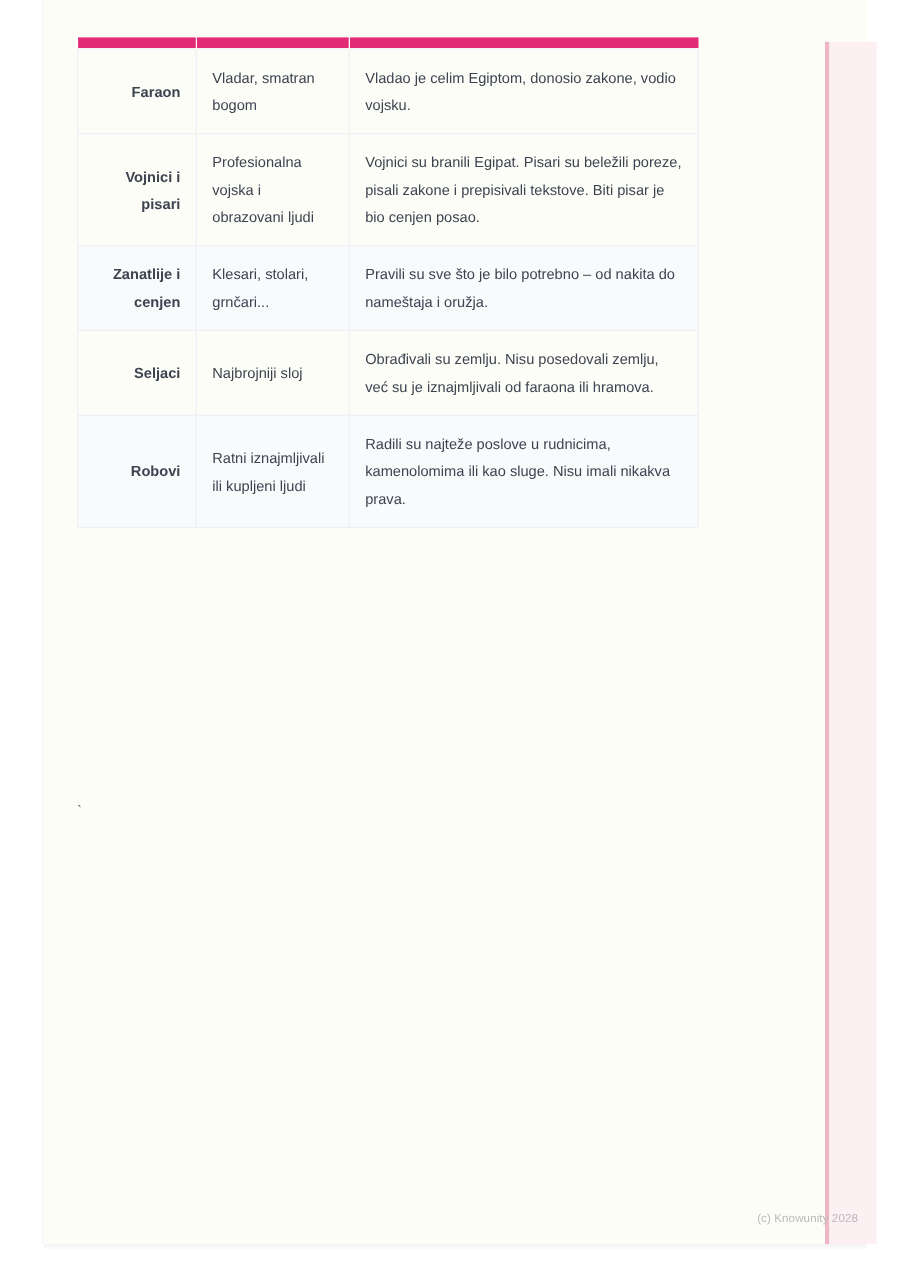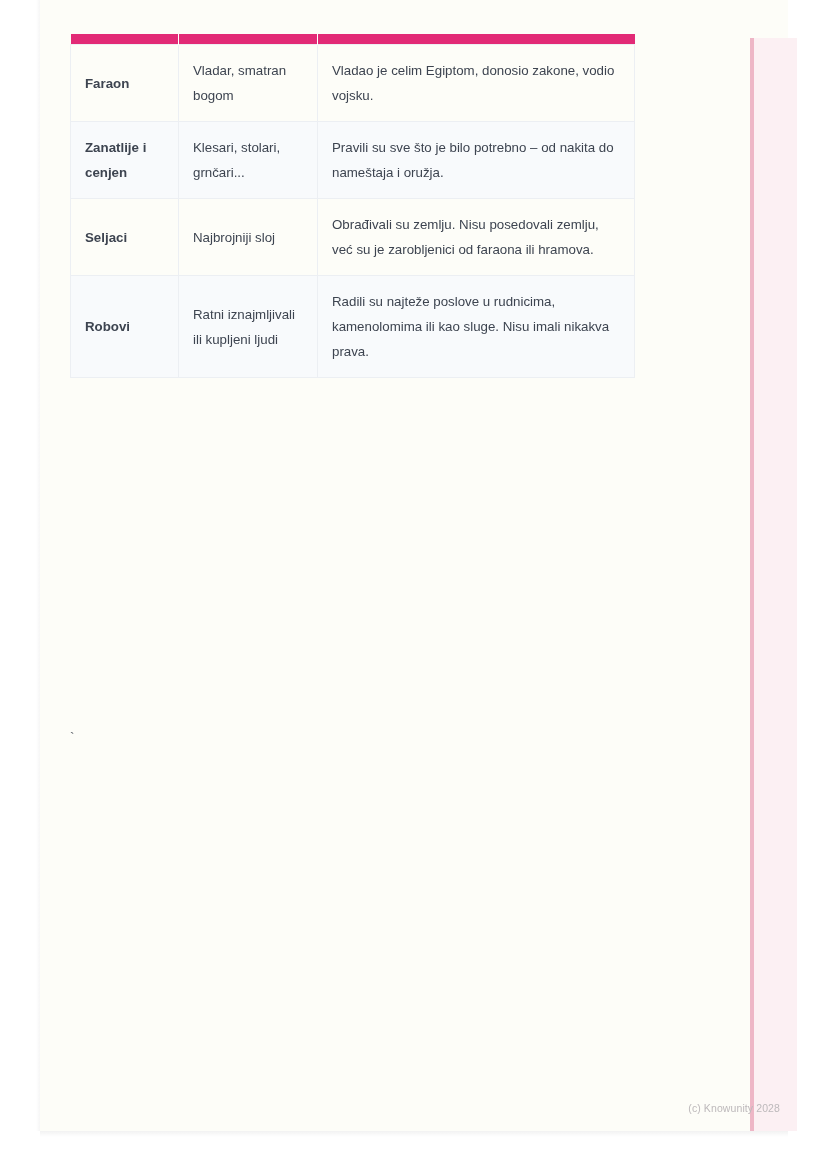--- a/index.html
+++ b/index.html
@@ -112,20 +112,21 @@
   }
   #data-table tbody tr.row-odd  td { background: #fdfdf8; }
   #data-table tbody tr.row-even td { background: #f8fafc; }
 
   td.col-term {
     font-weight: bold;
     color: #1f2633;
     font-size: 13.3px;
     line-height: 25px;
     word-break: break-word;
+    text-align: right;
   }
   td.col-desc {
     color: #424955;
     word-break: break-word;
   }
   td.col-detail {
     color: #3f4651;
     padding-left: 17px;
     padding-right: 18px;
   }
@@ -185,29 +186,34 @@
         <span class="hdr-label"></span>
       </th>
     </tr>
   </thead>
   <tbody>
     <tr class="row-odd">
       <td class="col-term">Faraon</td>
       <td class="col-desc">Vladar, smatran bogom</td>
       <td class="col-detail">Vladao je celim Egiptom, donosio zakone, vodio vojsku.</td>
     </tr>
+    <tr class="row-odd">
+      <td class="col-term">Vojnici i pisari</td>
+      <td class="col-desc">Profesionalna vojska i obrazovani ljudi</td>
+      <td class="col-detail">Vojnici su branili Egipat. Pisari su beležili poreze, pisali zakone i prepisivali tekstove. Biti pisar je bio cenjen posao.</td>
+    </tr>
     <tr class="row-even">
       <td class="col-term">Zanatlije i cenjen</td>
       <td class="col-desc">Klesari, stolari, grnčari...</td>
       <td class="col-detail">Pravili su sve što je bilo potrebno – od nakita do nameštaja i oružja.</td>
     </tr>
     <tr class="row-odd">
       <td class="col-term">Seljaci</td>
       <td class="col-desc">Najbrojniji sloj</td>
-      <td class="col-detail">Obrađivali su zemlju. Nisu posedovali zemlju, već su je zarobljenici od faraona ili hramova.</td>
+      <td class="col-detail">Obrađivali su zemlju. Nisu posedovali zemlju, već su je iznajmljivali od faraona ili hramova.</td>
     </tr>
     <tr class="row-even">
       <td class="col-term">Robovi</td>
       <td class="col-desc">Ratni iznajmljivali ili kupljeni ljudi</td>
       <td class="col-detail">Radili su najteže poslove u rudnicima, kamenolomima ili kao sluge. Nisu imali nikakva prava.</td>
     </tr>
   </tbody>
 </table>
 
 <div id="stray-mark">`</div>

